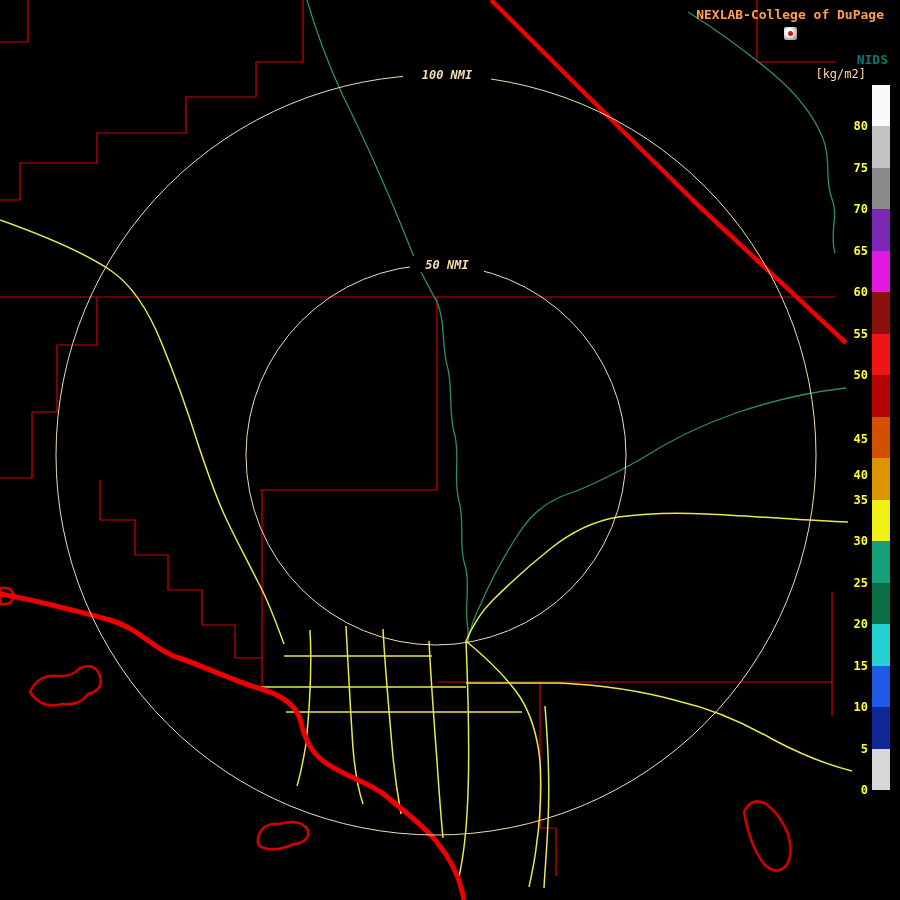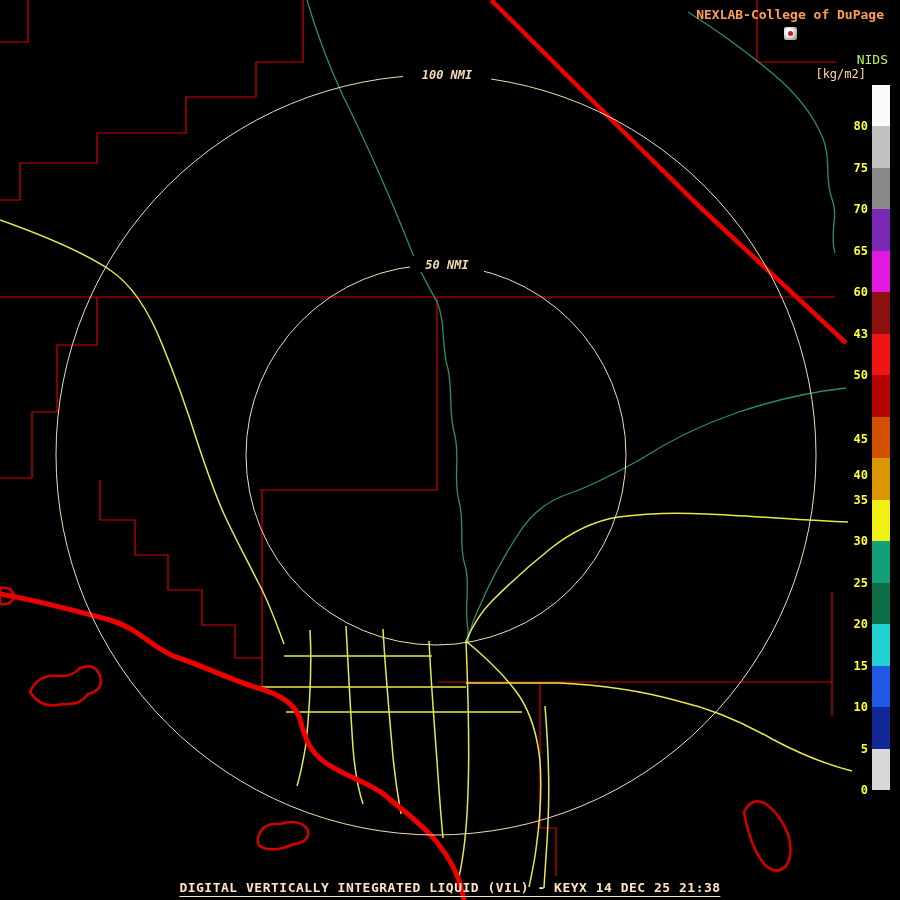--- a/index.html
+++ b/index.html
@@ -21,21 +21,21 @@
     width: 13px; height: 13px; border-radius: 2px;
     background: radial-gradient(circle at 40% 40%, #ffffff 0 30%, #c0c0c0 60%, #808080);
     position: relative;
   }
   .logo::after {
     content: ""; position: absolute; left: 4px; top: 4px;
     width: 5px; height: 5px; background: #c22020; border-radius: 50%;
   }
   .nids {
     position: absolute; top: 52px; right: 12px; z-index: 3;
-    color: #bef264; font-size: 13px; font-weight: normal;
+    color: #0f766e; font-size: 13px; font-weight: bold;
   }
   .units {
     position: absolute; top: 67px; right: 34px; z-index: 3;
     color: #ffd9a8; font-size: 12px; font-weight: normal;
   }
 
   .colorbar {
     position: absolute; top: 85px; right: 10px; z-index: 3;
     width: 18px; height: 705px; display: flex; flex-direction: column;
   }
@@ -156,29 +156,28 @@
       <div class="cb-seg" style="height: 41.4706px; background: rgb(30, 90, 230);"></div>
       <div class="cb-seg" style="height: 41.4706px; background: rgb(15, 40, 150);"></div>
       <div class="cb-seg" style="height: 41.4706px; background: rgb(216, 216, 216);"></div>
     </div>
   <div class="cb-ticks">
       <div class="cb-tick" style="top: 34.4706px; margin-left: 12px;">80</div>
       <div class="cb-tick" style="top: 75.9412px;">75</div>
       <div class="cb-tick" style="top: 117.412px;">70</div>
       <div class="cb-tick" style="top: 158.882px;">65</div>
       <div class="cb-tick" style="top: 200.353px;">60</div>
-      <div class="cb-tick" style="top: 241.824px;">43</div>
+      <div class="cb-tick" style="top: 241.824px;">55</div>
       <div class="cb-tick" style="top: 283.294px;">50</div>
       <div class="cb-tick" style="top: 324.765px; margin-top: 22px;">45</div>
       <div class="cb-tick" style="top: 350px; margin-top: 33px;">40</div>
       <div class="cb-tick" style="top: 407.706px;">35</div>
       <div class="cb-tick" style="top: 449.176px;">30</div>
       <div class="cb-tick" style="top: 490.647px;">25</div>
       <div class="cb-tick" style="top: 532.118px;">20</div>
       <div class="cb-tick" style="top: 573.588px;">15</div>
       <div class="cb-tick" style="top: 615.059px;">10</div>
       <div class="cb-tick" style="top: 656.529px;">5</div>
       <div class="cb-tick" style="top: 698px;">0</div>
     </div>
 
-  <div class="footer">DIGITAL VERTICALLY INTEGRATED LIQUID (VIL) - KEYX 14 DEC 25 21:38</div>
 
 </div>
 
 </body></html>

